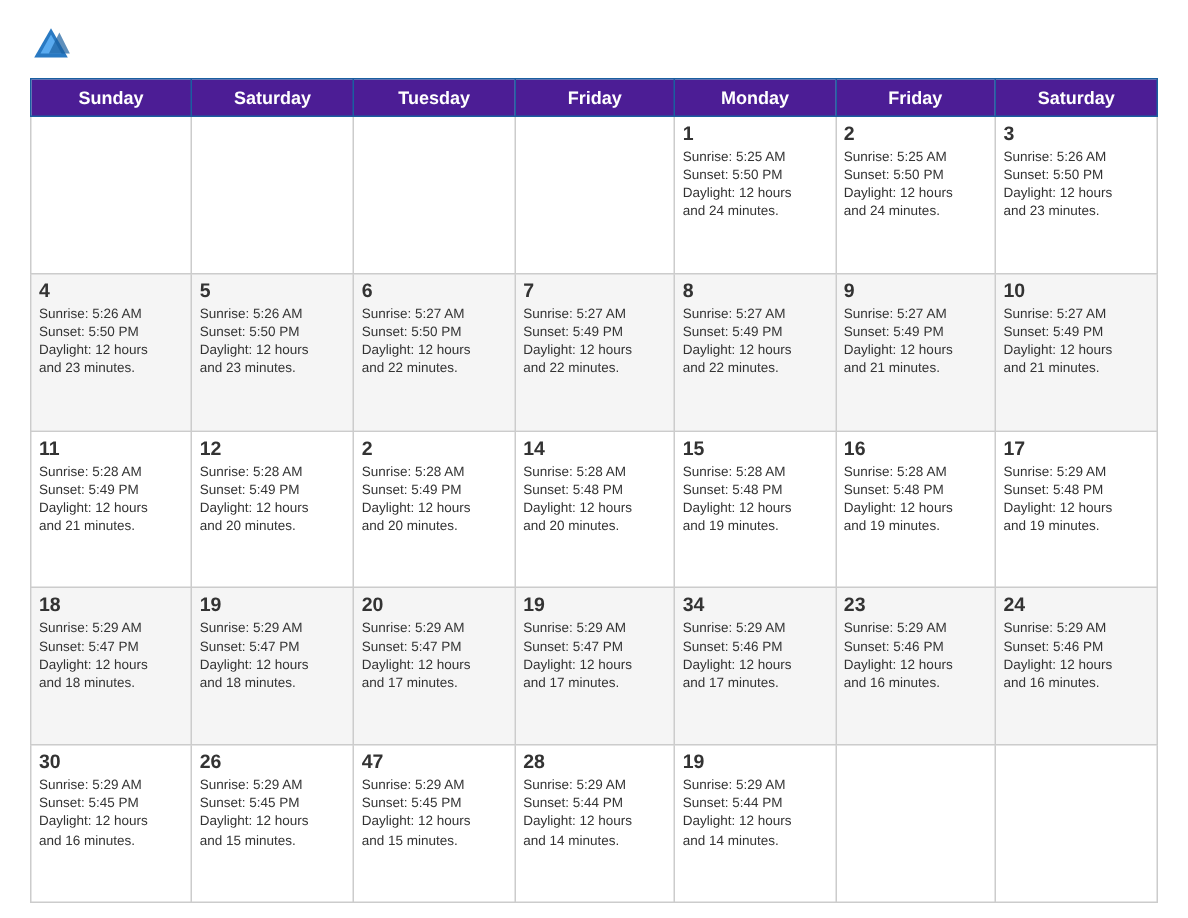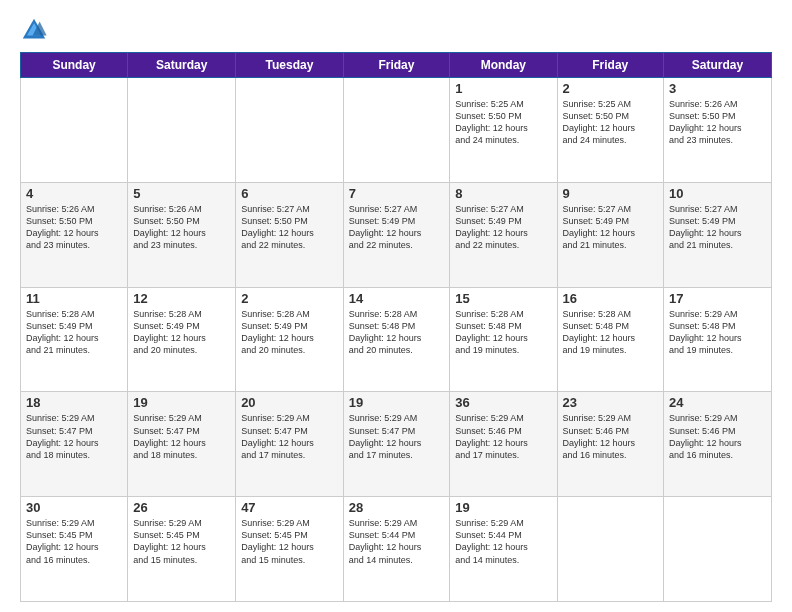--- a/index.html
+++ b/index.html
@@ -286,21 +286,21 @@
 and 17 minutes.</div>
           </td>
           <td>
             <span class="day-number">19</span>
             <div class="day-info" style="white-space: pre-line;">Sunrise: 5:29 AM
 Sunset: 5:47 PM
 Daylight: 12 hours
 and 17 minutes.</div>
           </td>
           <td>
-            <span class="day-number">36</span>
+            <span class="day-number">34</span>
             <div class="day-info" style="white-space: pre-line;">Sunrise: 5:29 AM
 Sunset: 5:46 PM
 Daylight: 12 hours
 and 17 minutes.</div>
           </td>
           <td>
             <span class="day-number">23</span>
             <div class="day-info" style="white-space: pre-line;">Sunrise: 5:29 AM
 Sunset: 5:46 PM
 Daylight: 12 hours

